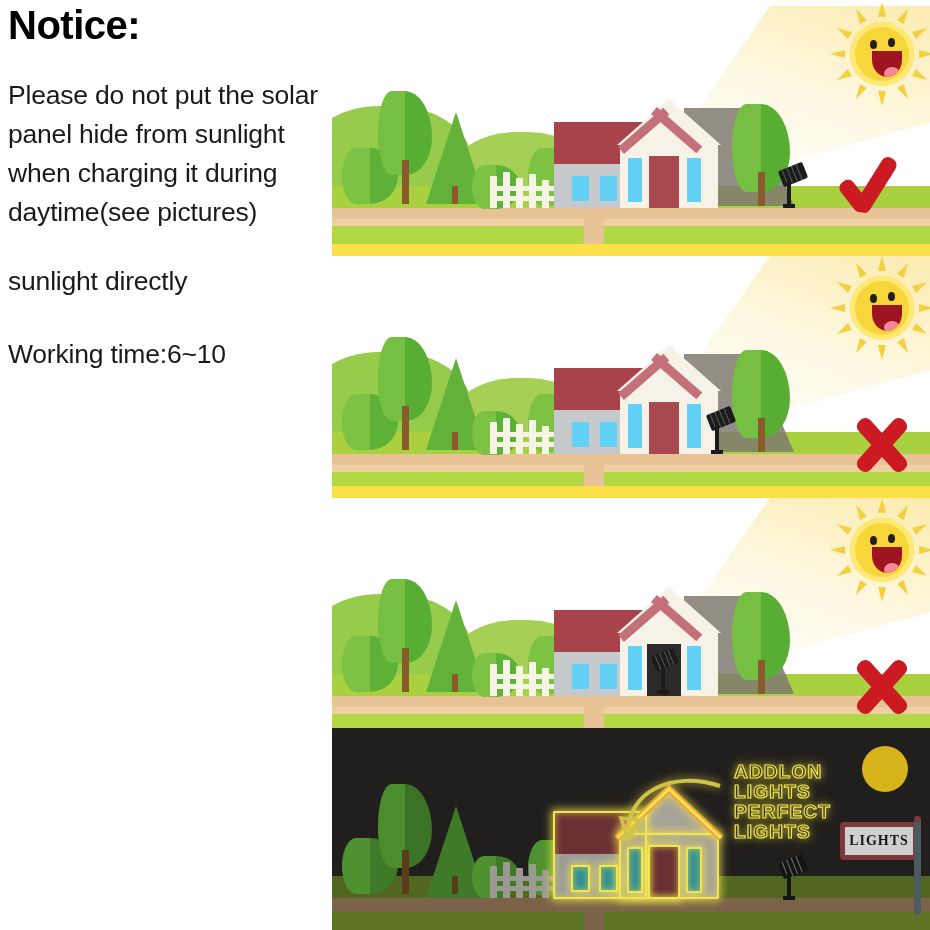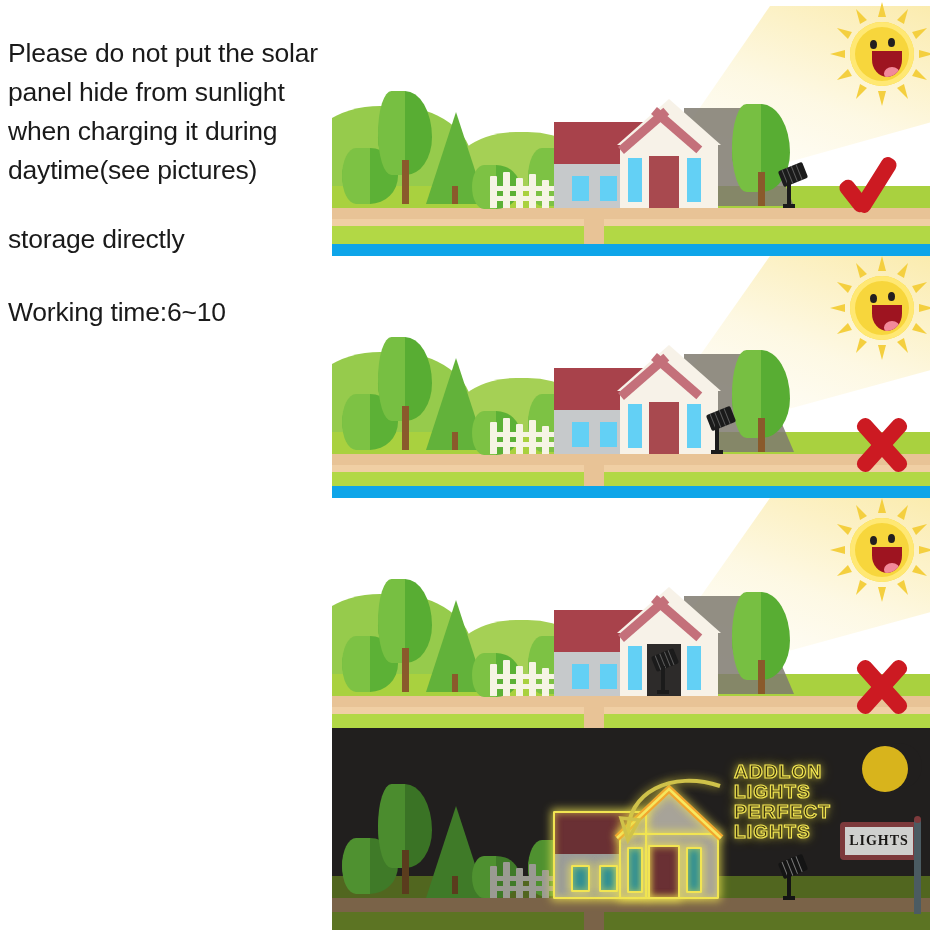--- a/index.html
+++ b/index.html
@@ -42,21 +42,21 @@
   .hl-red {
     color: #cc1122;
     font-weight: bold;
   }
 
   
   #art-col {
     position: absolute;
     left: 332px; top: 0;
     width: 598px; height: 930px;
-    background: #0ea5e9;
+    background: #fde047;
   }
   .scene {
     position: absolute;
     left: 0;
     width: 598px;
     overflow: hidden;
     background: #ffffff;
   }
   #scene-1 { top: 0px;   height: 244px; }
   #scene-2 { top: 256px; height: 230px; }
@@ -251,26 +251,27 @@
   }
   .arrow-glow { position:absolute; }
 </style>
 </head>
 <body>
 
 <div id="page">
 
   <div id="text-col">
 
+    <div class="notice-title">Notice:</div>
 
 
     <div class="para gap-top">Please do not put the solar panel hide from sunlight when charging it during daytime(see pictures)</div>
 
     <div class="para gap-top">
-      <div>storage directly</div>
+      <div>sunlight directly</div>
     </div>
 
     <div class="para gap-top-lg">
       <div>Working time:6~10</div>
     </div>
 
   </div>
 
   <div id="art-col">
 

